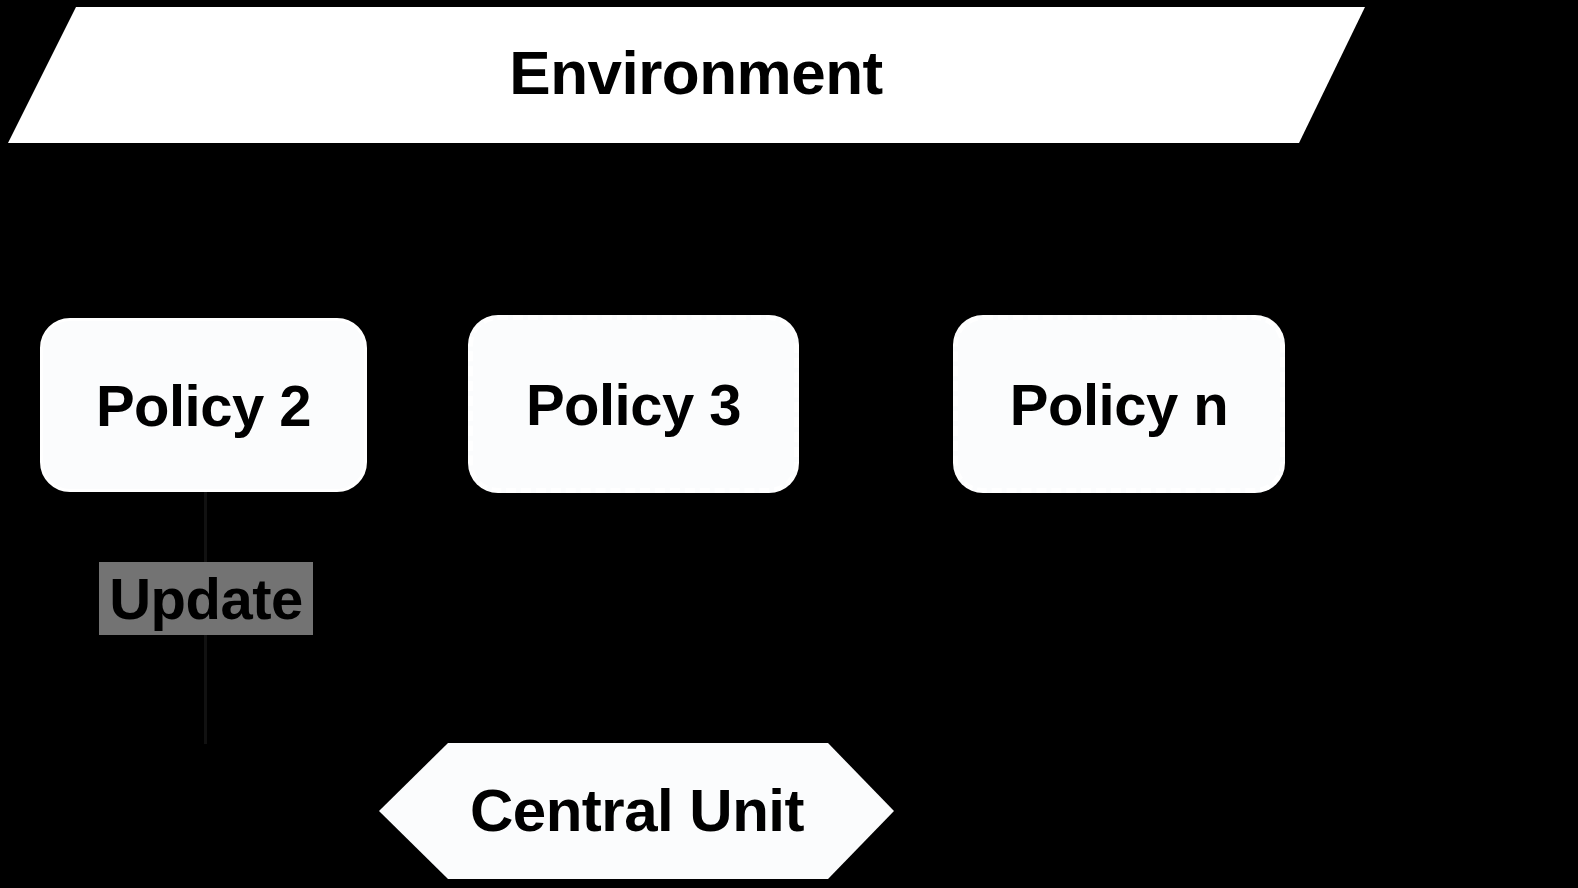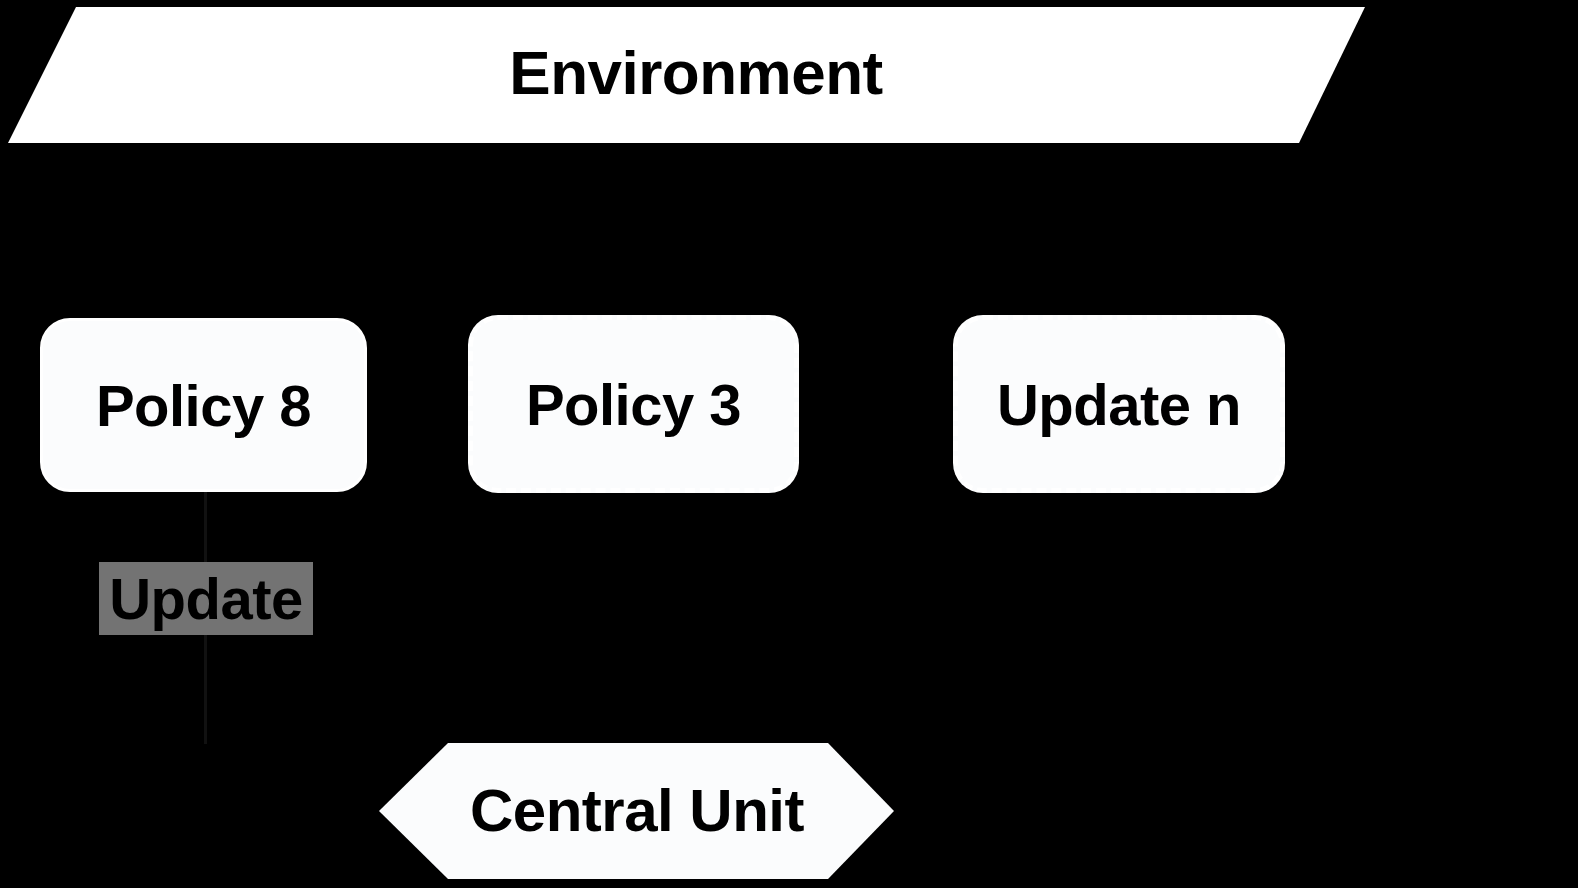--- a/index.html
+++ b/index.html
@@ -145,29 +145,29 @@
 <body>
 
 <div id="canvas">
 
   <div class="env-shape">
     <div class="env-poly"></div>
     <div class="env-label"><span class="env-label-inner">Environment</span></div>
   </div>
 
   <div id="policy-1" class="policy-box policy-solid">
-    <span>Policy 8</span>
+    <span>Policy 2</span>
   </div>
 
   <div id="policy-2" class="policy-box policy-dashed">
     <span>Policy 3</span>
   </div>
 
   <div id="policy-n" class="policy-box policy-dashed">
-    <span>Update n</span>
+    <span>Policy n</span>
   </div>
 
   <div id="stub-upper" class="connector-stub"></div>
   <div id="stub-lower" class="connector-stub"></div>
 
   <div id="update-label">Update</div>
 
   <div class="hex-shape">
     <div class="hex-poly"></div>
     <div class="hex-label"><span>Central Unit</span></div>

